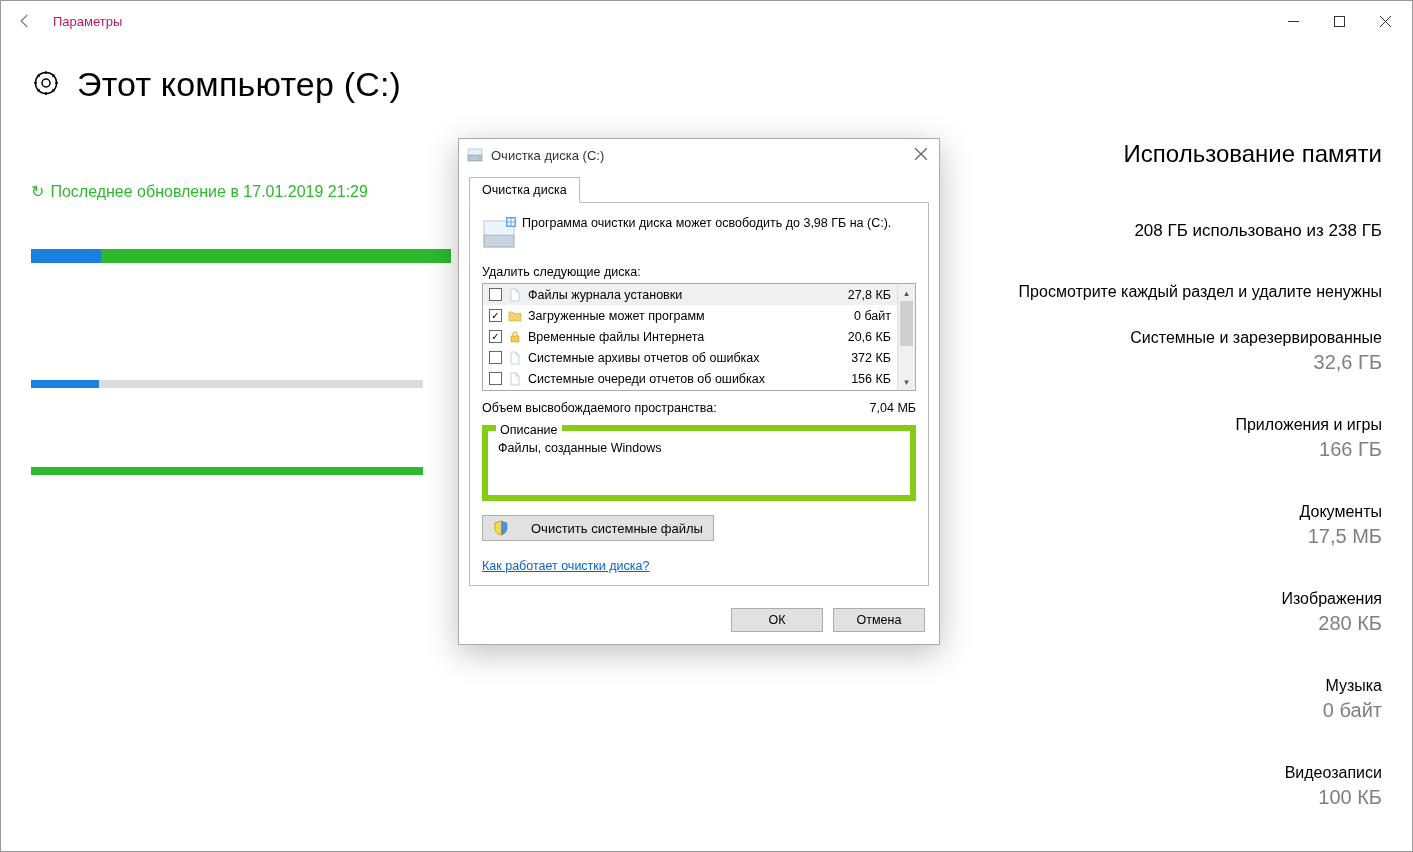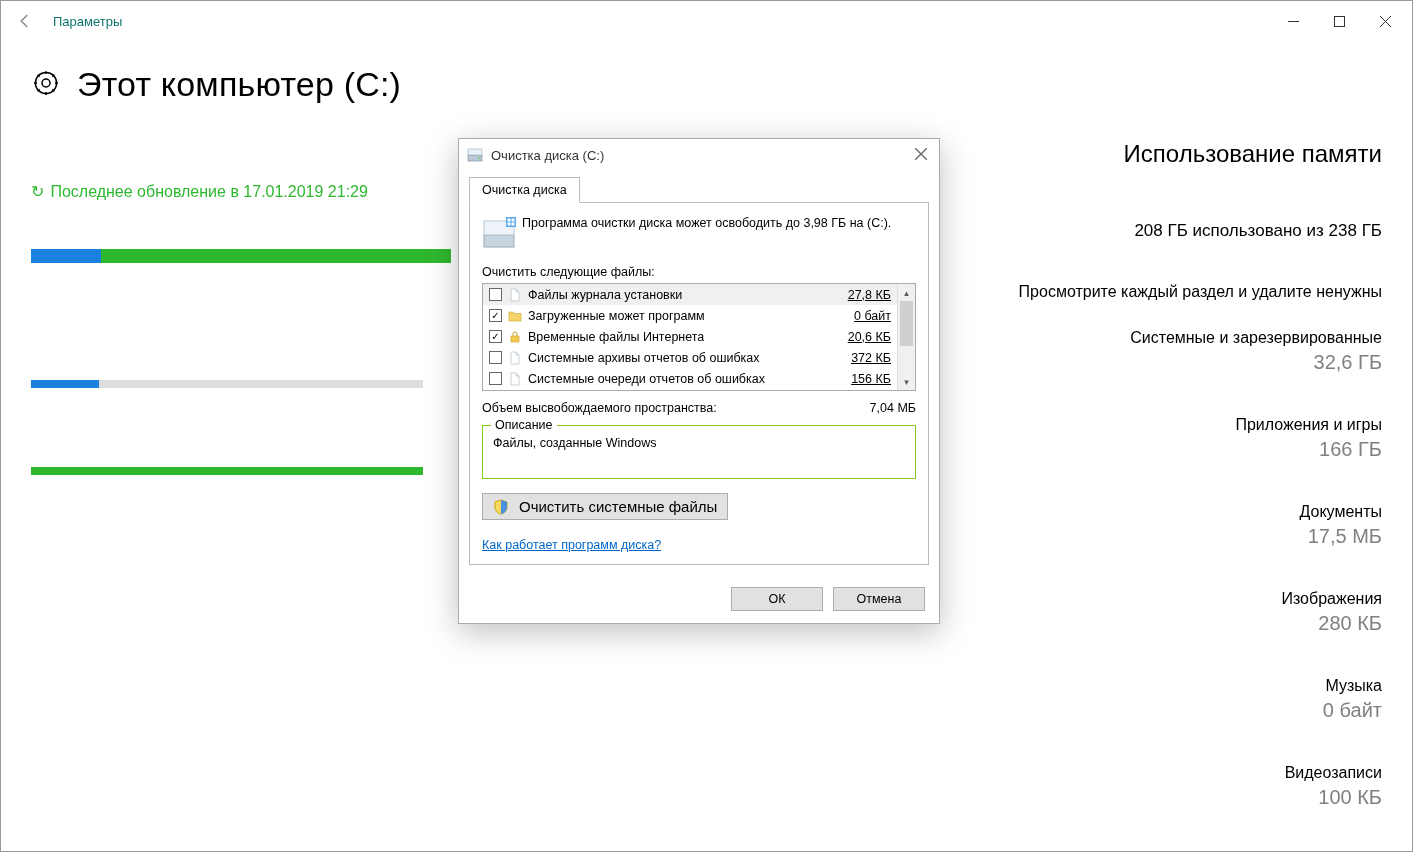--- a/index.html
+++ b/index.html
@@ -13,21 +13,21 @@
     overflow: hidden;
     position: relative;
     border: 1px solid #999;
   }
   
   .titlebar {
     height: 40px;
     display: flex;
     align-items: center;
     padding: 0 4px;
-    color: #0f766e;
+    color: #be185d;
   }
   .titlebar .back {
     width: 40px; height: 40px;
     display: flex; align-items: center; justify-content: center;
     font-size: 18px;
   }
   .titlebar .title { margin-left: 8px; font-size: 13px; }
   .titlebar .wincontrols {
     margin-left: auto;
     display: flex;
@@ -125,46 +125,46 @@
   .filelist .row {
     display: flex; align-items: center;
     padding: 2px 6px; gap: 6px;
     height: 21px;
   }
   .filelist .row.sel { background: #f0f0f0; }
   .filelist .row .cb { width: 13px; height: 13px; border: 1px solid #666; display:flex; align-items:center; justify-content:center; font-size:10px; line-height:1; background:#fff; }
   .filelist .row .cb.checked::after { content: "✓"; }
   .filelist .row .ficon { width:14px; height:14px; display:flex; align-items:center; justify-content:center; }
   .filelist .row .name { flex: 1; white-space: nowrap; overflow: hidden; }
-  .filelist .row .size { margin-left: 4px; white-space: nowrap; text-decoration: underline; }
+  .filelist .row .size { margin-left: 4px; white-space: nowrap; }
   .filelist .scroll {
     width: 18px; background: #f0f0f0; border-left: 1px solid #ddd;
     display: flex; flex-direction: column; align-items: center;
   }
   .filelist .scroll .btn { height: 17px; width: 100%; display:flex; align-items:center; justify-content:center; background:#f0f0f0; font-size:9px; color:#555; }
   .filelist .scroll .track { flex:1; width:100%; background:#f0f0f0; position:relative; }
   .filelist .scroll .thumb { position:absolute; left:2px; right:2px; top:0; height:45px; background:#cfcfcf; }
   .freespace { display:flex; margin-top: 10px; font-size: 12.5px; }
   .freespace .val { margin-left: auto; }
   .desc-group {
-    border: 1px solid #84cc16; margin-top: 10px;
-    padding: 10px 10px 28px 10px;
+    border: 6px solid #84cc16; margin-top: 10px;
+    padding: 10px 10px 40px 10px;
     position: relative;
   }
   .desc-group .legend {
     position: absolute; top: -8px; left: 8px;
     background: #fff; padding: 0 4px;
     font-size: 12.5px;
   }
   .sysbtn {
     margin-top: 14px;
-    display: inline-flex; align-items: center; gap: 10px;
+    display: inline-flex; align-items: center; gap: 22px;
     padding: 4px 10px;
     border: 1px solid #adadad; background: #e1e1e1;
-    font-size: 15px;
+    font-size: 13px;
   }
   .sysbtn svg { width: 16px; height: 16px; }
   .helplink {
     display: block; margin-top: 18px;
     color: #0066cc; text-decoration: underline; font-size: 12.5px;
     cursor: pointer;
   }
   .dlg-buttons {
     display: flex; justify-content: flex-end; gap: 10px;
     padding: 12px 14px;
@@ -300,21 +300,21 @@
               <rect x="24" y="2" width="10" height="10" fill="#58a8f0"></rect>
               <rect x="25.5" y="3.5" width="3" height="3" fill="#fff"></rect>
               <rect x="29.5" y="3.5" width="3" height="3" fill="#fff"></rect>
               <rect x="25.5" y="7.5" width="3" height="3" fill="#fff"></rect>
               <rect x="29.5" y="7.5" width="3" height="3" fill="#fff"></rect>
             </svg>
         </span>
         <div class="txt">Программа очистки диска может освободить до 3,98 ГБ на (C:).</div>
       </div>
 
-      <div class="del-label">Очистить следующие файлы:</div>
+      <div class="del-label">Удалить следующие диска:</div>
 
       <div class="filelist">
         <div class="rows" id="filelist-rows">
             <div class="row sel">
               <span class="cb"></span>
               <span class="ficon">
                 <svg width="14" height="14" viewBox="0 0 14 14">
                   <path d="M3 1h5l3 3v9H3z" fill="#fff" stroke="#b8c4d0" stroke-width="0.8"></path>
                   <path d="M8 1v3h3" fill="none" stroke="#b8c4d0" stroke-width="0.8"></path>
                 </svg>
@@ -386,21 +386,21 @@
       </div>
 
       <div class="sysbtn">
         <svg viewBox="0 0 16 16">
             <path d="M8 1 L14 3 V8 C14 12 11 14.5 8 15 C5 14.5 2 12 2 8 V3 Z" fill="#f7d85c" stroke="#c9a800"></path>
             <path d="M8 1 L14 3 V8 C14 12 11 14.5 8 15 V1 Z" fill="#4a90e2"></path>
           </svg>
         <span>Очистить системные файлы</span>
       </div>
 
-      <a class="helplink">Как работает программ диска?</a>
+      <a class="helplink">Как работает очистки диска?</a>
     </div>
   </div>
 
   <div class="dlg-buttons">
     <button>ОК</button>
     <button>Отмена</button>
   </div>
 </div>
 
 </body></html>

